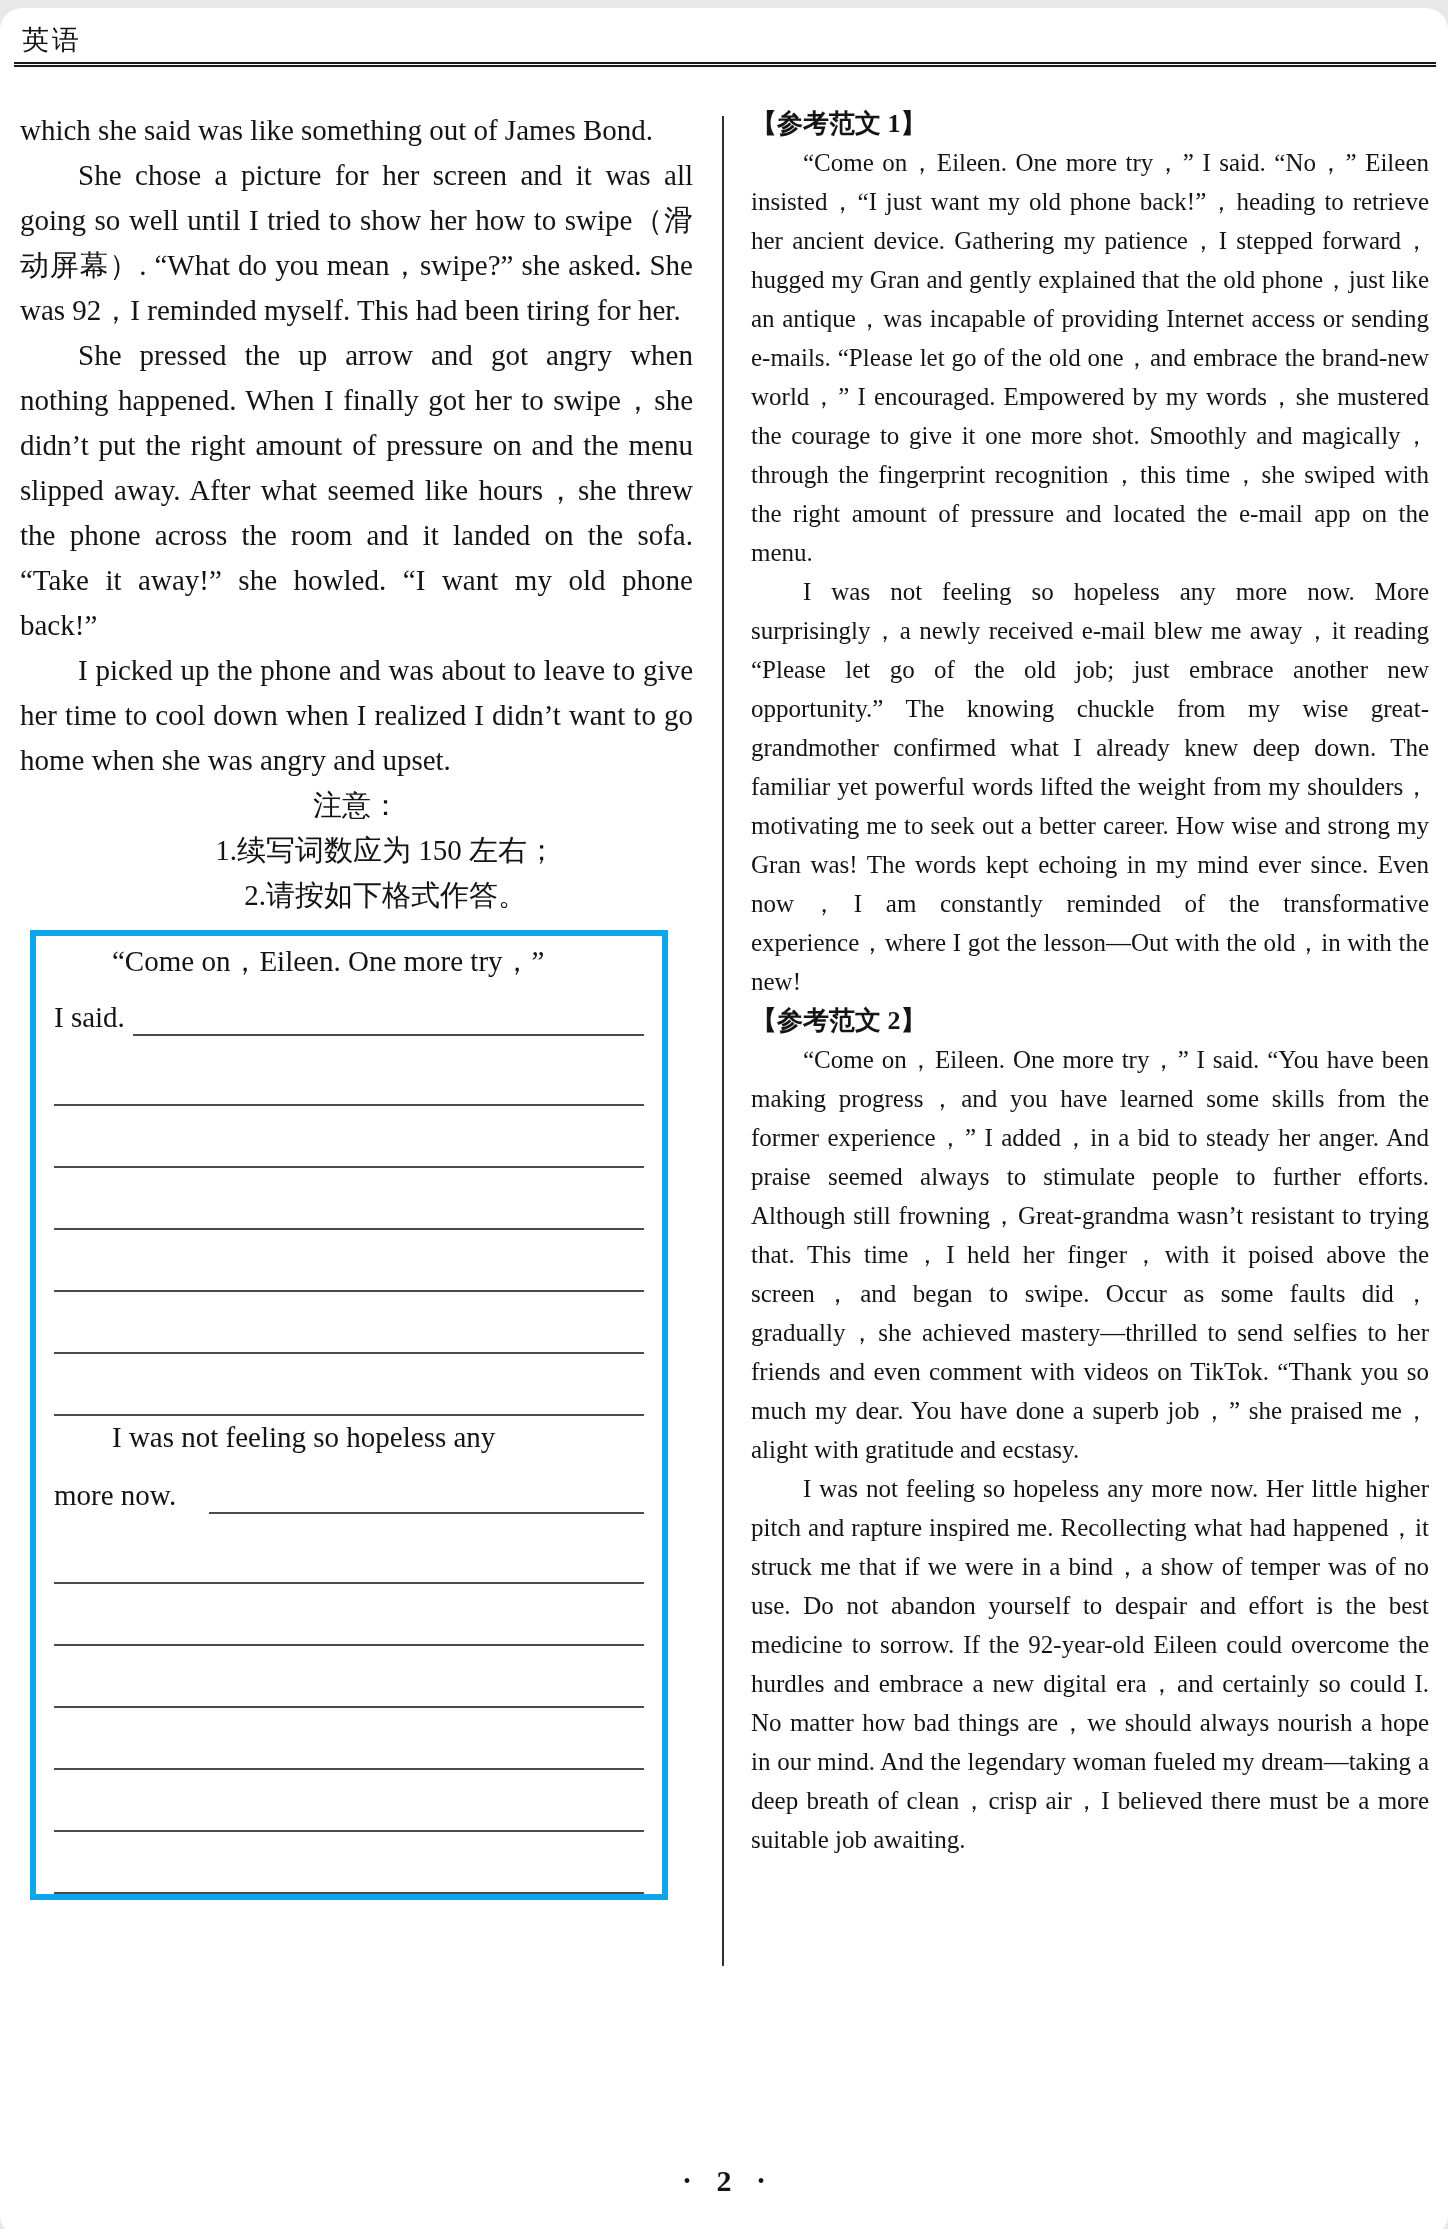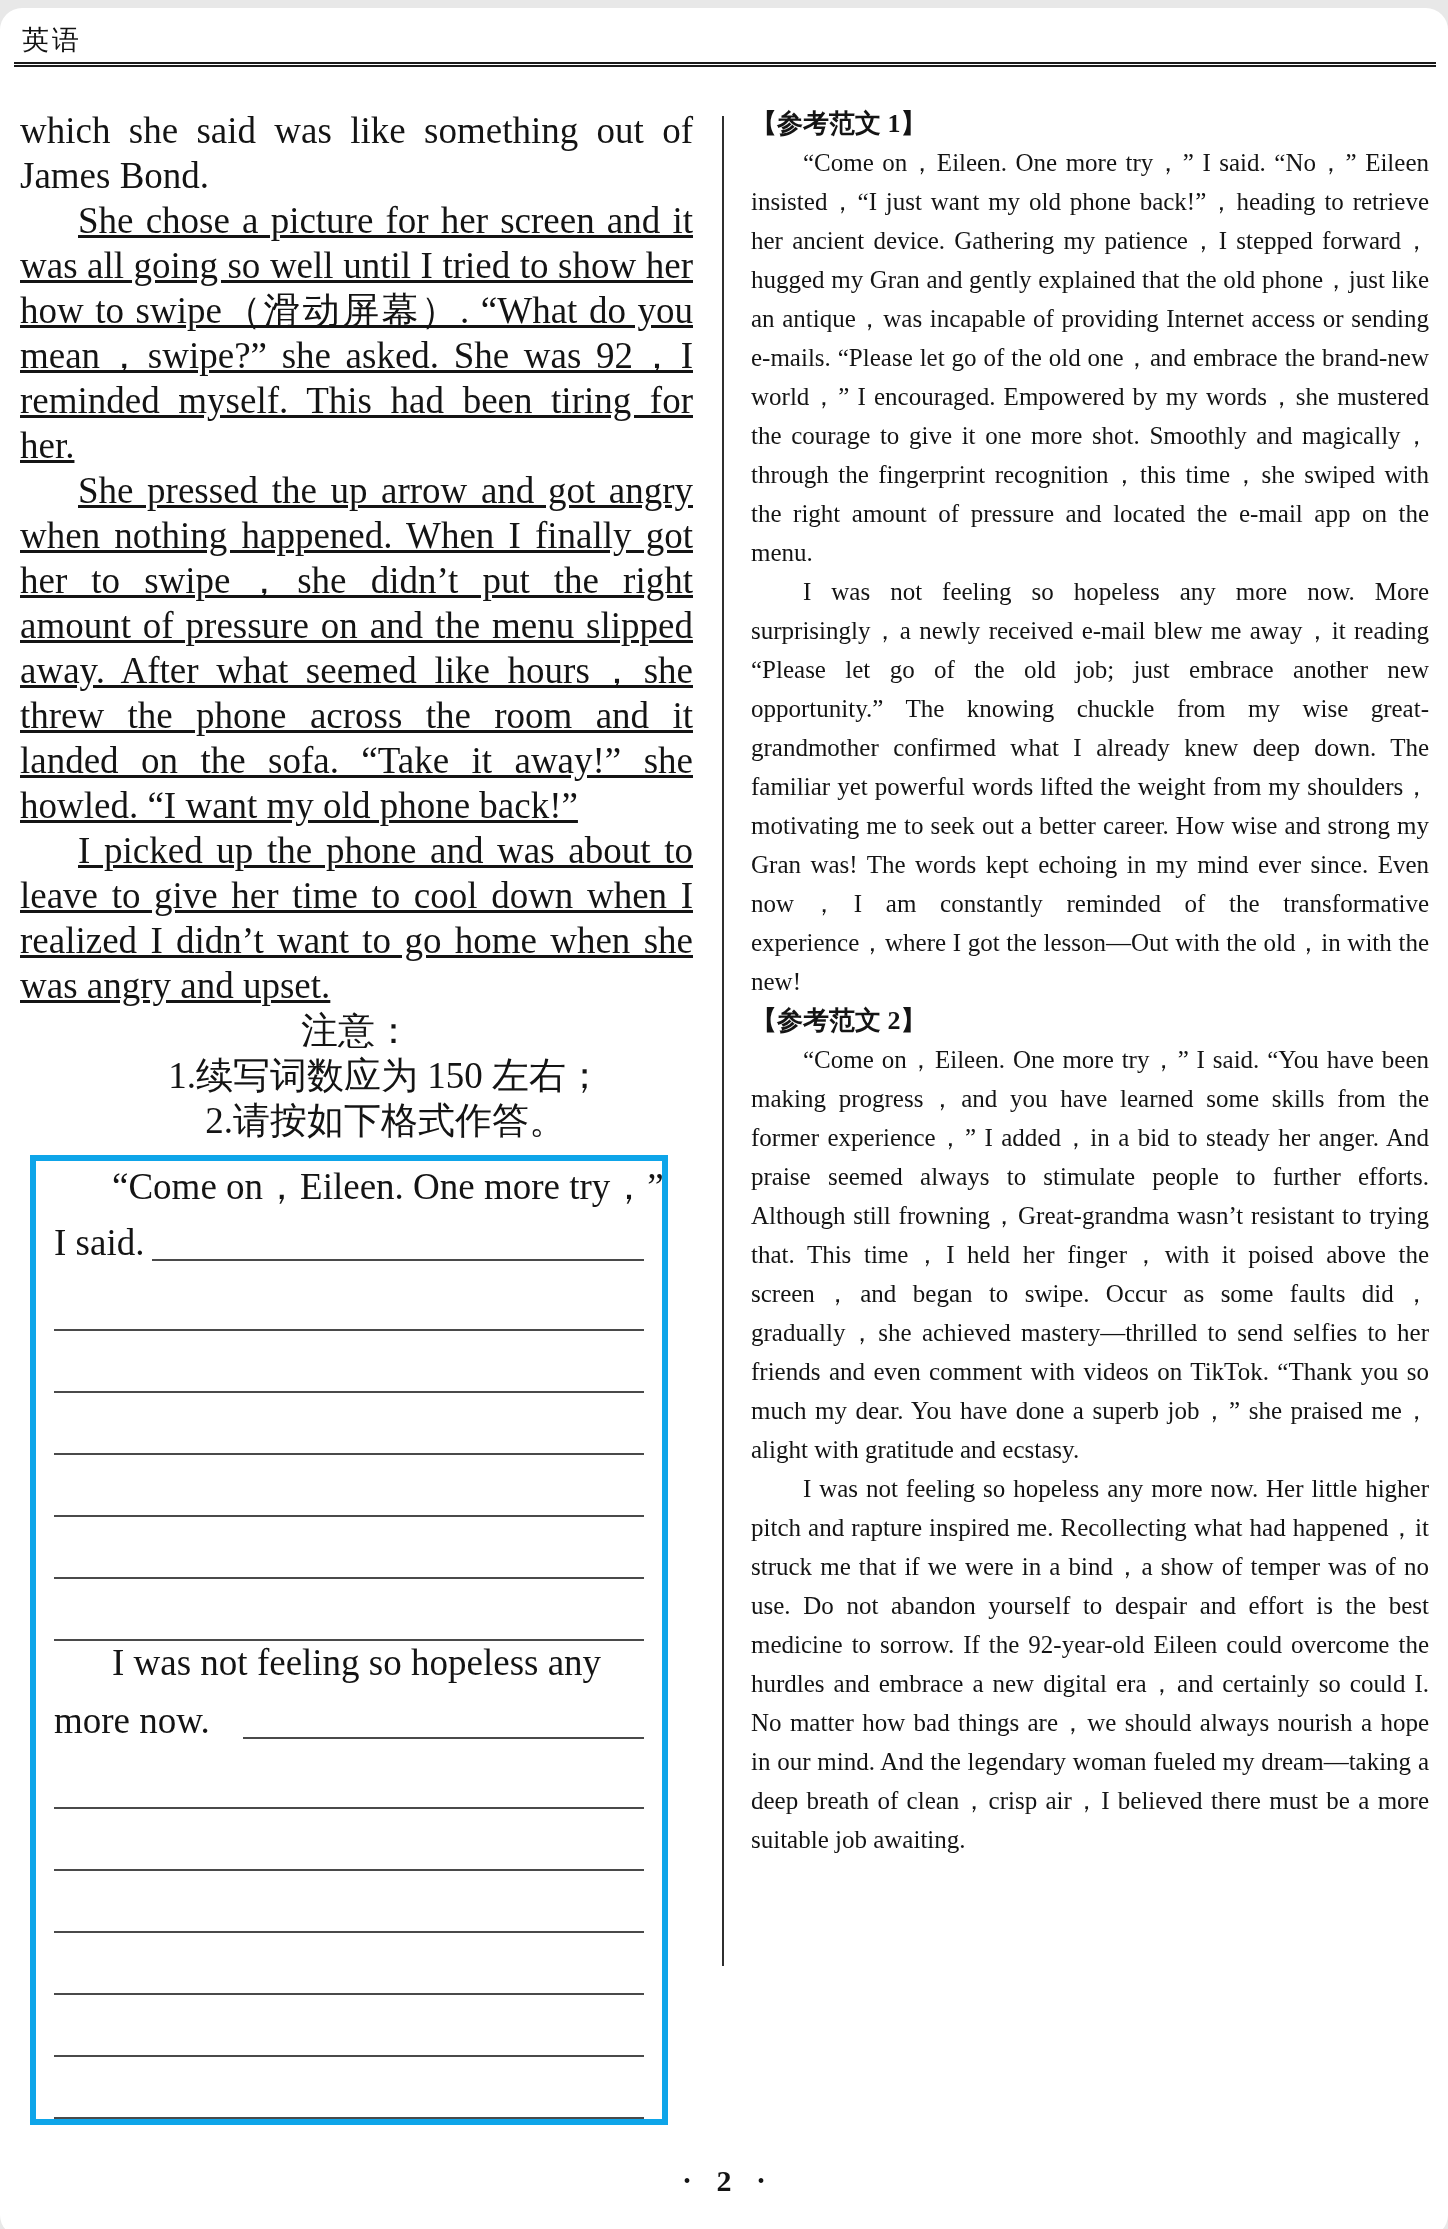--- a/index.html
+++ b/index.html
@@ -19,24 +19,24 @@
     position:absolute; left:14px; right:12px; top:54px; height:5px;
     border-top:2px solid #1a1a1a; border-bottom:2px solid #1a1a1a;
   }
   .col-divider {
     position:absolute; left:722px; top:108px; width:2px; height:1850px;
     background:#2f2f2f;
   }
   
   .left-col {
     position:absolute; left:20px; top:100px; width:673px;
-    font-size:37px; line-height:45px; text-align:justify;
+    font-size:29px; line-height:45px; text-align:justify;
   }
   .left-col p { margin:0; }
-  .ind { text-indent:58px;text-decoration:underline; }
+  .ind { text-indent:58px; }
   .notice-label { text-align:center; }
   .notice-item { text-align:center; padding-left:58px; }
   .answer-box {
     margin:12px 0 0 10px; width:638px;
     border:6px solid #0ea5e9; padding:0 18px;
   }
   .box-row { height:62px; display:flex; align-items:flex-end; }
   .box-row.ruled { border-bottom:2px solid #4a4a4a; }
   .box-row .txt { padding-bottom:4px; white-space:nowrap; }
   .row-open1 { height:52px; padding-left:58px; }

